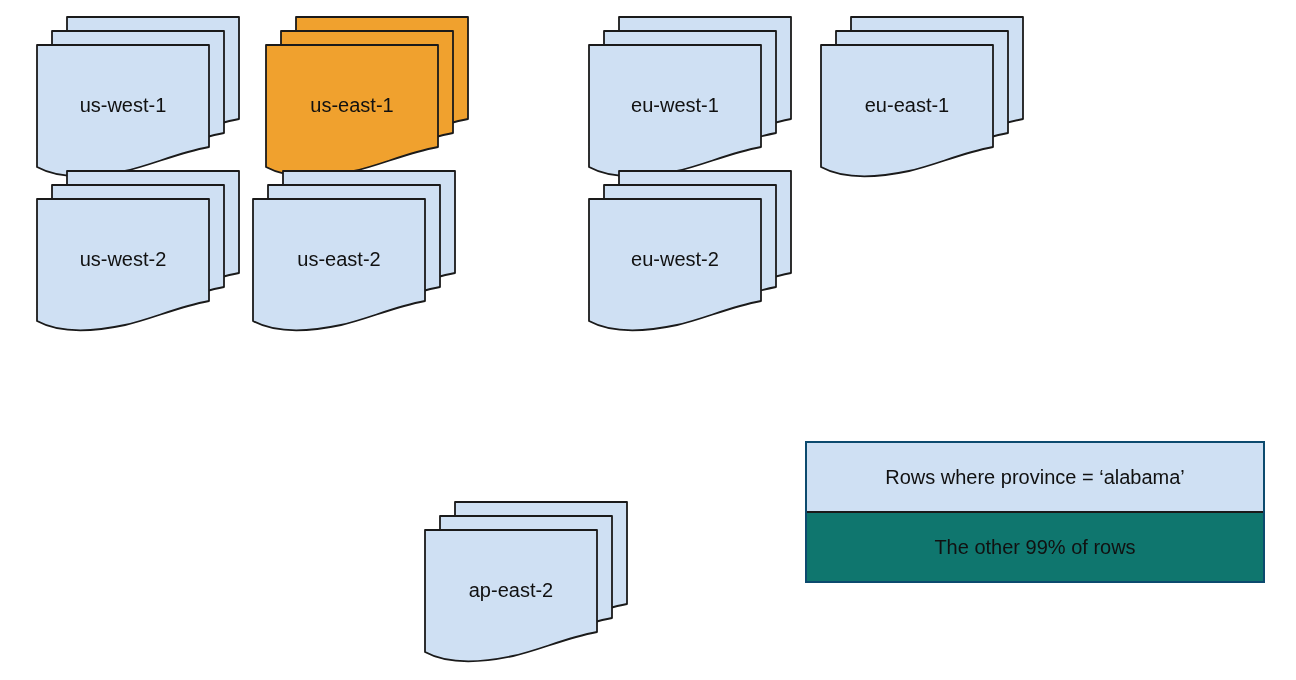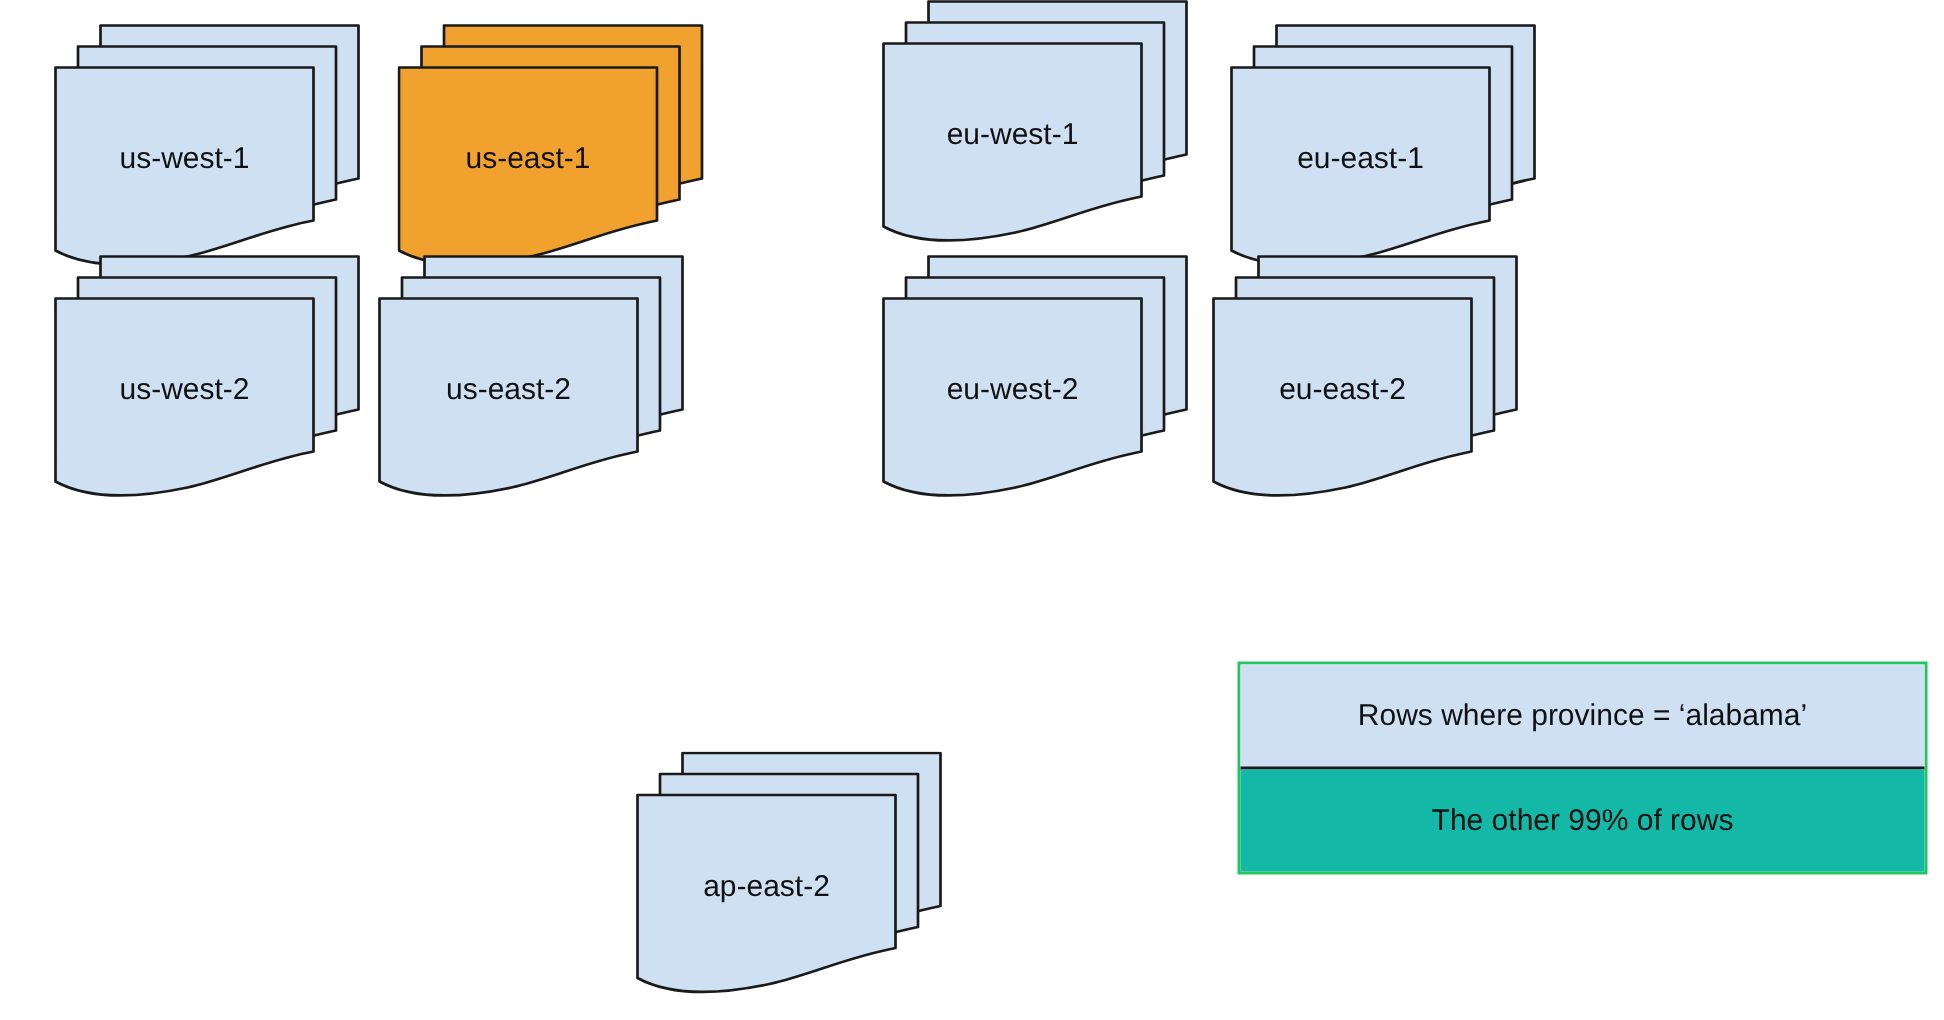--- a/index.html
+++ b/index.html
@@ -30,25 +30,24 @@
     font-family: "Liberation Sans", sans-serif;
     font-size: 20px;
     fill: #111111;
   }
   #legend {
     position: absolute;
     left: 805px;
     top: 441px;
     width: 460px;
     height: 142px;
-    border: 2px solid #22c55e;
+    border: 2px solid #0c4a6e;
     box-sizing: border-box;
     display: flex;
     flex-direction: column;
-    margin-left: 20px;
   }
   .legend-row {
     flex: 1 1 0;
     display: flex;
     align-items: center;
     justify-content: center;
     font-size: 20px;
     color: #111111;
   }
   .legend-row.first {
@@ -57,42 +56,42 @@
 </style>
 </head>
 <body>
 
 <div id="canvas">
 
   <div id="legend">
     <div class="legend-row first" style="background: rgb(207, 224, 243);">
       <span>Rows where province = ‘alabama’</span>
     </div>
-    <div class="legend-row second" style="background: #14b8a6;">
+    <div class="legend-row second" style="background: #0f766e;">
       <span>The other 99% of rows</span>
     </div>
   </div>
 
 <div class="stack" style="left: 20px; top: 16px;">
       <svg viewBox="0 0 206 164">
         <path class="sheet back" transform="translate(31,1)" d="M0 0 H172 V102 C140 108 115 120 88 126 C55 133 22 134 0 122 Z" stroke="#1a1a1a" stroke-width="1.8" stroke-linejoin="round" fill="#cfe0f3"></path>
         <path class="sheet mid" transform="translate(16,15)" d="M0 0 H172 V102 C140 108 115 120 88 126 C55 133 22 134 0 122 Z" stroke="#1a1a1a" stroke-width="1.8" stroke-linejoin="round" fill="#cfe0f3"></path>
         <path class="sheet front" transform="translate(1,29)" d="M0 0 H172 V102 C140 108 115 120 88 126 C55 133 22 134 0 122 Z" stroke="#1a1a1a" stroke-width="1.8" stroke-linejoin="round" fill="#cfe0f3"></path>
         <text x="87" y="96" text-anchor="middle">us-west-1</text>
       </svg>
     </div>
     <div class="stack" style="left: 249px; top: 16px;">
       <svg viewBox="0 0 206 164">
         <path class="sheet back" transform="translate(31,1)" d="M0 0 H172 V102 C140 108 115 120 88 126 C55 133 22 134 0 122 Z" stroke="#1a1a1a" stroke-width="1.8" stroke-linejoin="round" fill="#f0a12e"></path>
         <path class="sheet mid" transform="translate(16,15)" d="M0 0 H172 V102 C140 108 115 120 88 126 C55 133 22 134 0 122 Z" stroke="#1a1a1a" stroke-width="1.8" stroke-linejoin="round" fill="#f0a12e"></path>
         <path class="sheet front" transform="translate(1,29)" d="M0 0 H172 V102 C140 108 115 120 88 126 C55 133 22 134 0 122 Z" stroke="#1a1a1a" stroke-width="1.8" stroke-linejoin="round" fill="#f0a12e"></path>
         <text x="87" y="96" text-anchor="middle">us-east-1</text>
       </svg>
     </div>
-    <div class="stack" style="left: 572px; top: 0; text-decoration: underline;">
+    <div class="stack" style="left: 572px; top: 16px; text-decoration: underline;">
       <svg viewBox="0 0 206 164">
         <path class="sheet back" transform="translate(31,1)" d="M0 0 H172 V102 C140 108 115 120 88 126 C55 133 22 134 0 122 Z" stroke="#1a1a1a" stroke-width="1.8" stroke-linejoin="round" fill="#cfe0f3"></path>
         <path class="sheet mid" transform="translate(16,15)" d="M0 0 H172 V102 C140 108 115 120 88 126 C55 133 22 134 0 122 Z" stroke="#1a1a1a" stroke-width="1.8" stroke-linejoin="round" fill="#cfe0f3"></path>
         <path class="sheet front" transform="translate(1,29)" d="M0 0 H172 V102 C140 108 115 120 88 126 C55 133 22 134 0 122 Z" stroke="#1a1a1a" stroke-width="1.8" stroke-linejoin="round" fill="#cfe0f3"></path>
         <text x="87" y="96" text-anchor="middle">eu-west-1</text>
       </svg>
     </div>
     <div class="stack" style="left: 804px; top: 16px;">
       <svg viewBox="0 0 206 164">
         <path class="sheet back" transform="translate(31,1)" d="M0 0 H172 V102 C140 108 115 120 88 126 C55 133 22 134 0 122 Z" stroke="#1a1a1a" stroke-width="1.8" stroke-linejoin="round" fill="#cfe0f3"></path>
@@ -118,28 +117,20 @@
       </svg>
     </div>
     <div class="stack" style="left: 572px; top: 170px;">
       <svg viewBox="0 0 206 164">
         <path class="sheet back" transform="translate(31,1)" d="M0 0 H172 V102 C140 108 115 120 88 126 C55 133 22 134 0 122 Z" stroke="#1a1a1a" stroke-width="1.8" stroke-linejoin="round" fill="#cfe0f3"></path>
         <path class="sheet mid" transform="translate(16,15)" d="M0 0 H172 V102 C140 108 115 120 88 126 C55 133 22 134 0 122 Z" stroke="#1a1a1a" stroke-width="1.8" stroke-linejoin="round" fill="#cfe0f3"></path>
         <path class="sheet front" transform="translate(1,29)" d="M0 0 H172 V102 C140 108 115 120 88 126 C55 133 22 134 0 122 Z" stroke="#1a1a1a" stroke-width="1.8" stroke-linejoin="round" fill="#cfe0f3"></path>
         <text x="87" y="96" text-anchor="middle">eu-west-2</text>
       </svg>
     </div>
-    <div class="stack" style="left: 792px; top: 170px;">
-      <svg viewBox="0 0 206 164">
-        <path class="sheet back" transform="translate(31,1)" d="M0 0 H172 V102 C140 108 115 120 88 126 C55 133 22 134 0 122 Z" stroke="#1a1a1a" stroke-width="1.8" stroke-linejoin="round" fill="#cfe0f3"></path>
-        <path class="sheet mid" transform="translate(16,15)" d="M0 0 H172 V102 C140 108 115 120 88 126 C55 133 22 134 0 122 Z" stroke="#1a1a1a" stroke-width="1.8" stroke-linejoin="round" fill="#cfe0f3"></path>
-        <path class="sheet front" transform="translate(1,29)" d="M0 0 H172 V102 C140 108 115 120 88 126 C55 133 22 134 0 122 Z" stroke="#1a1a1a" stroke-width="1.8" stroke-linejoin="round" fill="#cfe0f3"></path>
-        <text x="87" y="96" text-anchor="middle">eu-east-2</text>
-      </svg>
-    </div>
     <div class="stack" style="left: 368px; top: 501px; margin-left: 40px;">
       <svg viewBox="0 0 206 164">
         <path class="sheet back" transform="translate(31,1)" d="M0 0 H172 V102 C140 108 115 120 88 126 C55 133 22 134 0 122 Z" stroke="#1a1a1a" stroke-width="1.8" stroke-linejoin="round" fill="#cfe0f3"></path>
         <path class="sheet mid" transform="translate(16,15)" d="M0 0 H172 V102 C140 108 115 120 88 126 C55 133 22 134 0 122 Z" stroke="#1a1a1a" stroke-width="1.8" stroke-linejoin="round" fill="#cfe0f3"></path>
         <path class="sheet front" transform="translate(1,29)" d="M0 0 H172 V102 C140 108 115 120 88 126 C55 133 22 134 0 122 Z" stroke="#1a1a1a" stroke-width="1.8" stroke-linejoin="round" fill="#cfe0f3"></path>
         <text x="87" y="96" text-anchor="middle">ap-east-2</text>
       </svg>
     </div>
   </div>
 

